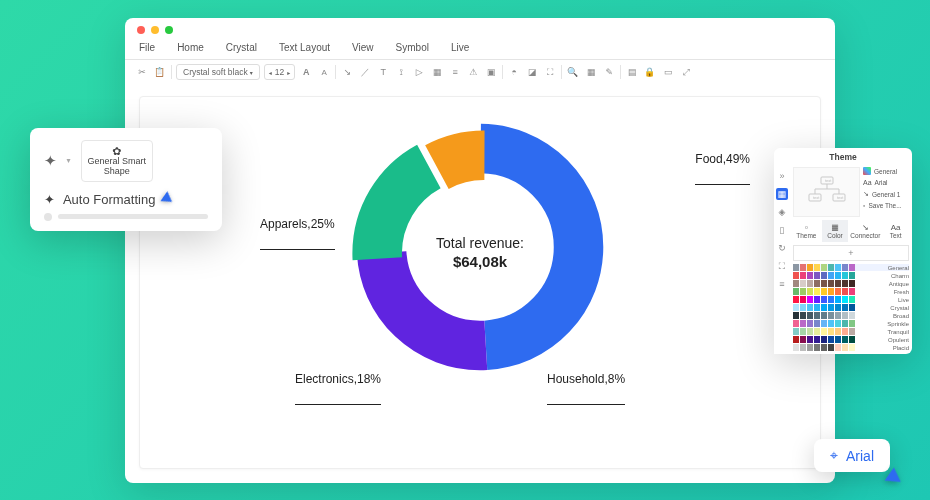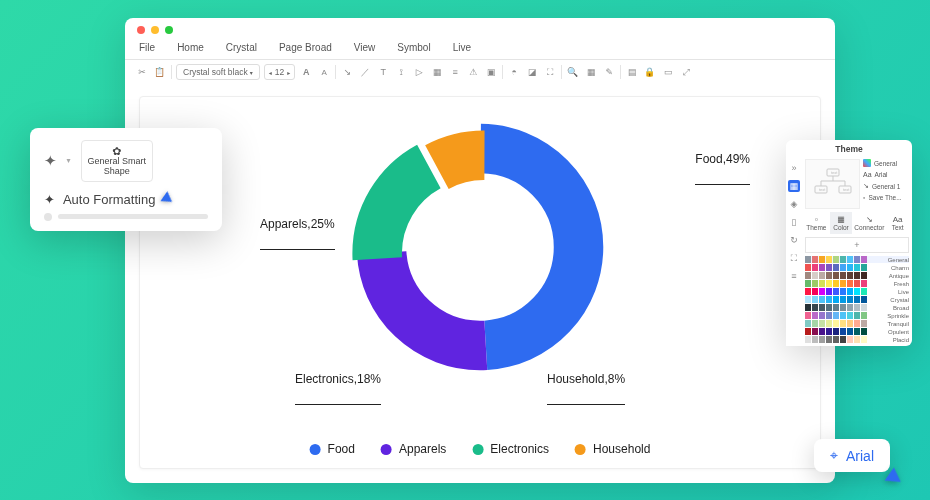--- a/index.html
+++ b/index.html
@@ -24,21 +24,21 @@
 .popup{position:absolute;top:128px;left:30px;width:172px;background:#fff;border-radius:8px;box-shadow:0 10px 40px rgba(0,0,0,.2);padding:10px}
 .prow{display:flex;align-items:center;gap:10px;padding:2px 4px}
 .spark{font-size:15px;color:#666}
 .csbtn{border:1px solid #e6e6e6;border-radius:4px;padding:4px 6px;font-size:9px;color:#444;text-align:center;line-height:1.1}
 .aflbl{font-size:13px;color:#444;margin:8px 0 6px 4px;display:flex;align-items:center;gap:8px}
 .cursor{width:0;height:0;border-left:10px solid #2e6bf0;border-bottom:6px solid transparent;border-top:6px solid transparent;transform:rotate(35deg);filter:drop-shadow(0 1px 2px rgba(0,0,0,.3))}
 .slider{display:flex;align-items:center;gap:6px;margin:0 4px}
 .slider .dot{width:8px;height:8px;border-radius:50%;background:#e4e4e4}
 .slider .bar{flex:1;height:5px;border-radius:3px;background:#e6e6e6}
 
-.theme{position:absolute;top:140px;right:18px;width:126px;background:#fff;border-radius:6px;box-shadow:0 10px 40px rgba(0,0,0,.18);font-size:7.5px;color:#444}
+.theme{position:absolute;top:148px;right:18px;width:138px;background:#fff;border-radius:6px;box-shadow:0 10px 40px rgba(0,0,0,.18);font-size:7.5px;color:#444}
 .theme .hdr{text-align:center;font-size:8.5px;padding:4px 0 2px;font-weight:600}
 .theme .main{display:flex}
 .theme .side{width:16px;background:#fff;display:flex;flex-direction:column;gap:6px;padding:6px 0;align-items:center}
 .theme .side .ic{width:12px;height:12px;border-radius:2px;display:flex;align-items:center;justify-content:center;font-size:9px;color:#888}
 .theme .side .ic.act{background:#2e6bf0;color:#fff}
 .theme .body{flex:1;padding:3px}
 .theme .prev{display:flex;gap:3px}
 .theme .gcard{flex:1;height:48px;background:#fafafa;border:1px solid #eee;display:flex;align-items:center;justify-content:center;font-size:6px;color:#bbb}
 .theme .optcol{display:flex;flex-direction:column;gap:4px;font-size:6.5px;color:#555;width:46px}
 .theme .optcol .r{display:flex;align-items:center;gap:3px}
@@ -60,21 +60,21 @@
 <div class="app">
   <div class="traffic">
     <div class="tdot" style="background:#ff5f56"></div>
     <div class="tdot" style="background:#ffbd2e"></div>
     <div class="tdot" style="background:#27c93f"></div>
   </div>
   <div class="menubar">
     <span>File</span>
     <span>Home</span>
     <span>Crystal</span>
-    <span>Page Broad</span>
+    <span>Text Layout</span>
     <span>View</span>
     <span>Symbol</span>
     <span>Live</span>
   </div>
   <div class="toolbar">
     <div class="tbico">✂</div>
     <div class="tbico">📋</div>
     <div style="width:1px;height:14px;background:#e4e4e4"></div>
     <div class="fontsel">
         <span>Crystal soft black</span>
@@ -122,44 +122,30 @@
 
       <g transform="translate(-0.7,1)">
         <circle cx="21" cy="21" r="15.915" fill="transparent" stroke="#1abc8a" stroke-width="8" stroke-dasharray="18 82" stroke-dashoffset="51"></circle>
       </g>
 
       <g transform="translate(0.6,1.1)">
         <circle cx="21" cy="21" r="15.915" fill="transparent" stroke="#f59a1b" stroke-width="8" stroke-dasharray="8 92" stroke-dashoffset="33"></circle>
       </g>
     </svg>
 
+    <div class="center-txt">
+      <div>Total revenue:</div>
+      <div class="big">$64,08k</div>
+    </div>
 
     <div class="lbl u" style="top:55px;right:70px">Food,49%</div>
     <div class="lbl u" style="top:120px;left:120px">Apparels,25%</div>
     <div class="lbl u" style="top:275px;left:155px">Electronics,18%</div>
     <div class="lbl u" style="top:275px;left:407px">Household,8%</div>
 
-    <div class="legend">
-      <div class="lg">
-          <div class="sw" style="background:#2e6bf0"></div>
-          <span>Food</span>
-        </div>
-      <div class="lg">
-          <div class="sw" style="background:#6024e0"></div>
-          <span>Apparels</span>
-        </div>
-      <div class="lg">
-          <div class="sw" style="background:#1abc8a"></div>
-          <span>Electronics</span>
-        </div>
-      <div class="lg">
-          <div class="sw" style="background:#f59a1b"></div>
-          <span>Household</span>
-        </div>
-    </div>
   </div>
 </div>
 
 <div class="popup">
   <div class="prow">
     <span class="spark">✦</span>
     <span style="font-size:8px;color:#aaa">▾</span>
     <div class="csbtn">
       <div style="font-size:11px">✿</div>
       <div style="white-space:pre-line">General Smart

